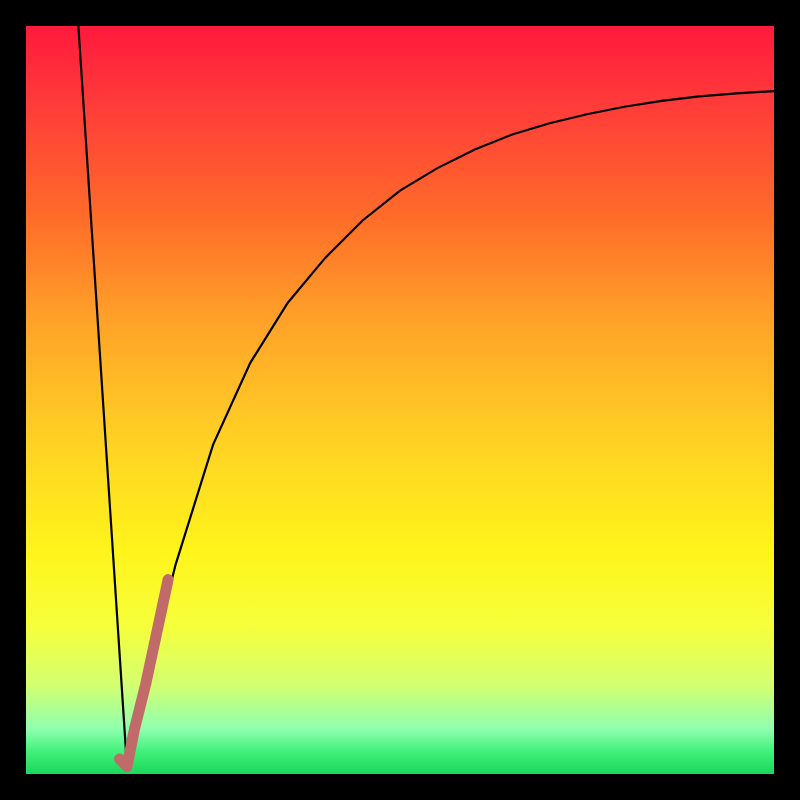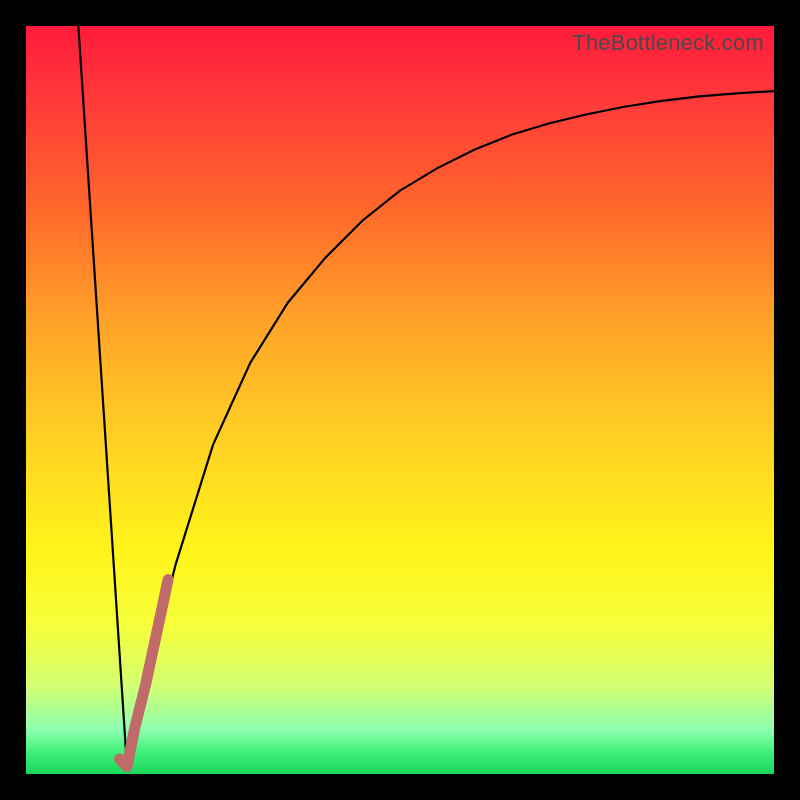--- a/index.html
+++ b/index.html
@@ -53,20 +53,19 @@
     top: 0;
     width: 748px;
     height: 748px;
   }
 </style>
 </head>
 <body>
 
 <div class="frame">
   <div class="plot-area">
-    <div class="watermark">TheBottleneck.com</div>
     <svg class="curves" viewBox="0 0 748 748" preserveAspectRatio="none">
       <path id="path-falling" fill="none" stroke-width="2.2" stroke-linecap="round" d="M52.36 0.00 L100.98 740.52" stroke="#000000"></path>
       <path id="path-rising" fill="none" stroke-width="2.2" stroke-linecap="round" d="M100.98 740.52 L119.68 658.24 L149.60 538.56 L187.00 418.88 L224.40 336.60 L261.80 276.76 L299.20 231.88 L336.60 194.48 L374.00 164.56 L411.40 142.12 L448.80 123.42 L486.20 108.46 L523.60 97.24 L561.00 88.26 L598.40 80.78 L635.80 74.80 L673.20 70.31 L710.60 67.32 L748.00 65.08" stroke="#000000"></path>
       <path id="path-accent" fill="none" stroke-width="11" stroke-linecap="round" stroke-linejoin="round" d="M93.50 733.04 L100.98 740.52 L108.46 703.12 L119.68 658.24 L130.90 605.88 L142.12 553.52" stroke="#c16a6a"></path>
     </svg>
   </div>
 </div>
 
 </body></html>

